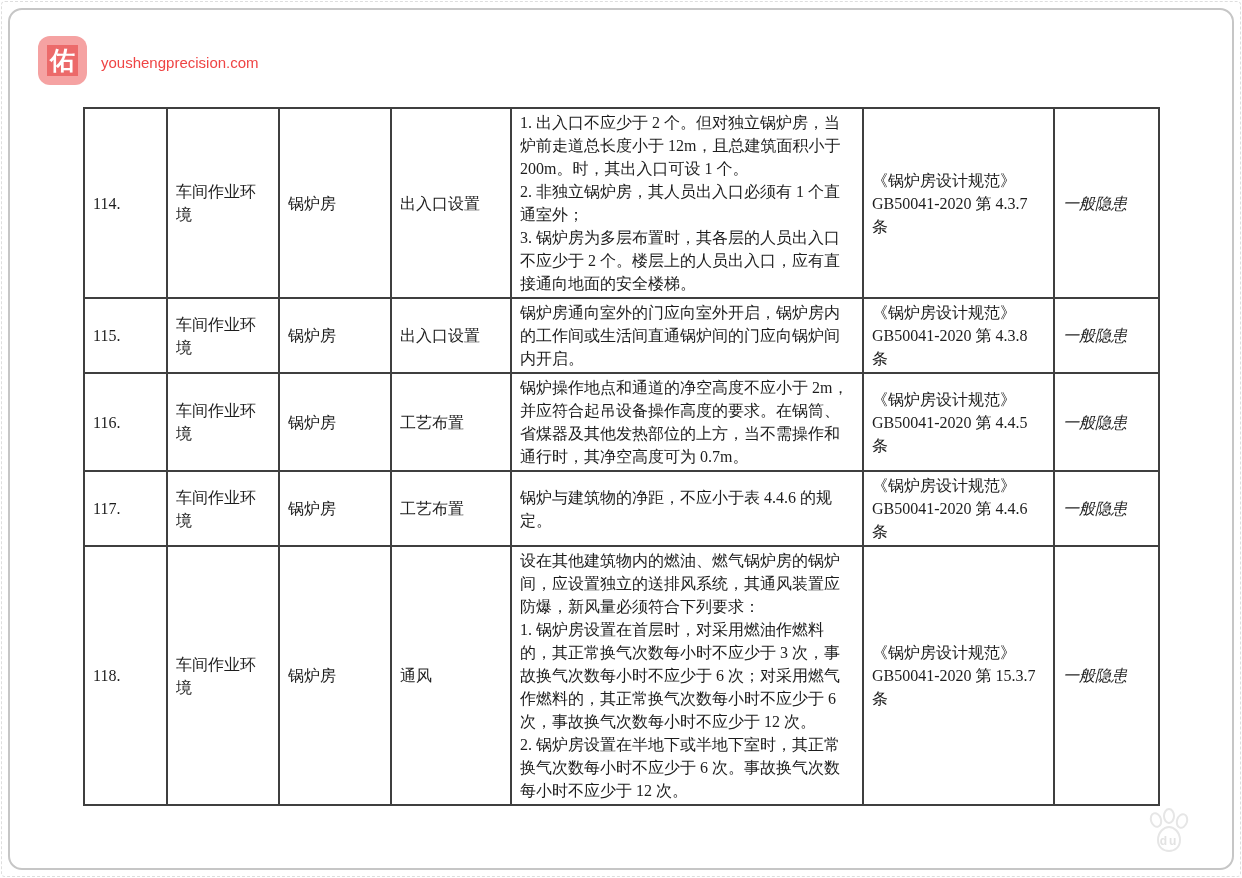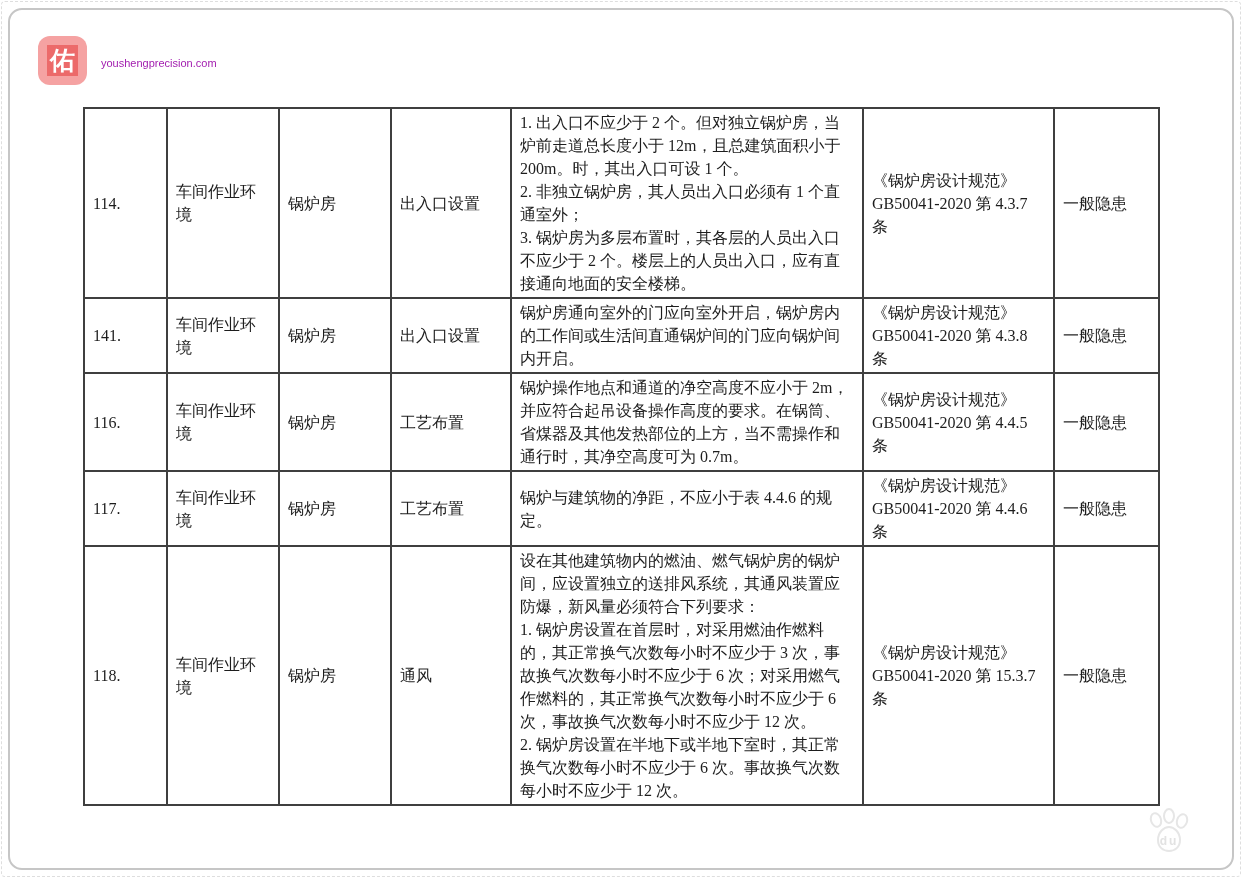--- a/index.html
+++ b/index.html
@@ -22,35 +22,35 @@
   .logo{
     width:49px;height:49px;border-radius:12px;background:#f5a2a2;
     display:flex;align-items:center;justify-content:center;
   }
   .logo-inner{
     width:31px;height:31px;background:#ec6a6a;color:#ffffff;
     display:flex;align-items:center;justify-content:center;
     font-size:25px;font-weight:bold;line-height:1;
   }
   .brand-name{font-size:23px;font-weight:bold;color:#9b9b9b;letter-spacing:1px;}
-  .brand-domain{font-size:11px;color:#a21caf;margin-top:4px;}
+  .brand-domain{font-size:15px;color:#ef4444;margin-top:4px;}
   table.hazard{
     position:absolute;left:83px;top:107px;width:1075px;
     border-collapse:collapse;table-layout:fixed;
   }
   table.hazard td{
     border:2px solid #3f3f3f;
     font-size:16px;color:#1d1d1d;vertical-align:middle;
     padding:2px 8px;line-height:23px;
   }
   tr.r0{height:186px;} tr.r1{height:67px;} tr.r2{height:95px;} tr.r3{height:42px;} tr.r4{height:258px;}
   td.c-no{padding-left:10px;margin-left:25px;}
   td.c-desc{white-space:pre-line;padding:3px 6px;}
   td.c-basis{white-space:pre-line;line-height:28px;padding-left:9px;}
-  td.c-level{padding-left:10px;}
+  td.c-level{padding-left:10px;font-style:italic;}
   .watermark{
     position:absolute;right:46px;bottom:24px;
     display:flex;align-items:center;gap:8px;
     font-family:"Liberation Sans","DejaVu Sans",sans-serif;
     font-size:36px;letter-spacing:2px;font-weight:bold;
     color:#ededed;-webkit-text-stroke:1px #e6e6e6;
   }
   .watermark svg{display:block;}
 </style>
 </head>
@@ -85,21 +85,21 @@
       <td class="c-place">锅炉房</td>
       <td class="c-item">出入口设置</td>
       <td class="c-desc">1. 出入口不应少于 2 个。但对独立锅炉房，当炉前走道总长度小于 12m，且总建筑面积小于 200m。时，其出入口可设 1 个。
 2. 非独立锅炉房，其人员出入口必须有 1 个直通室外；
 3. 锅炉房为多层布置时，其各层的人员出入口不应少于 2 个。楼层上的人员出入口，应有直接通向地面的安全楼梯。</td>
       <td class="c-basis">《锅炉房设计规范》
 GB50041-2020 第 4.3.7 条</td>
       <td class="c-level">一般隐患</td>
     </tr>
     <tr class="r1">
-      <td class="c-no">141.</td>
+      <td class="c-no">115.</td>
       <td class="c-area">车间作业环境</td>
       <td class="c-place">锅炉房</td>
       <td class="c-item">出入口设置</td>
       <td class="c-desc">锅炉房通向室外的门应向室外开启，锅炉房内的工作间或生活间直通锅炉间的门应向锅炉间内开启。</td>
       <td class="c-basis">《锅炉房设计规范》
 GB50041-2020 第 4.3.8 条</td>
       <td class="c-level">一般隐患</td>
     </tr>
     <tr class="r2">
       <td class="c-no">116.</td>

